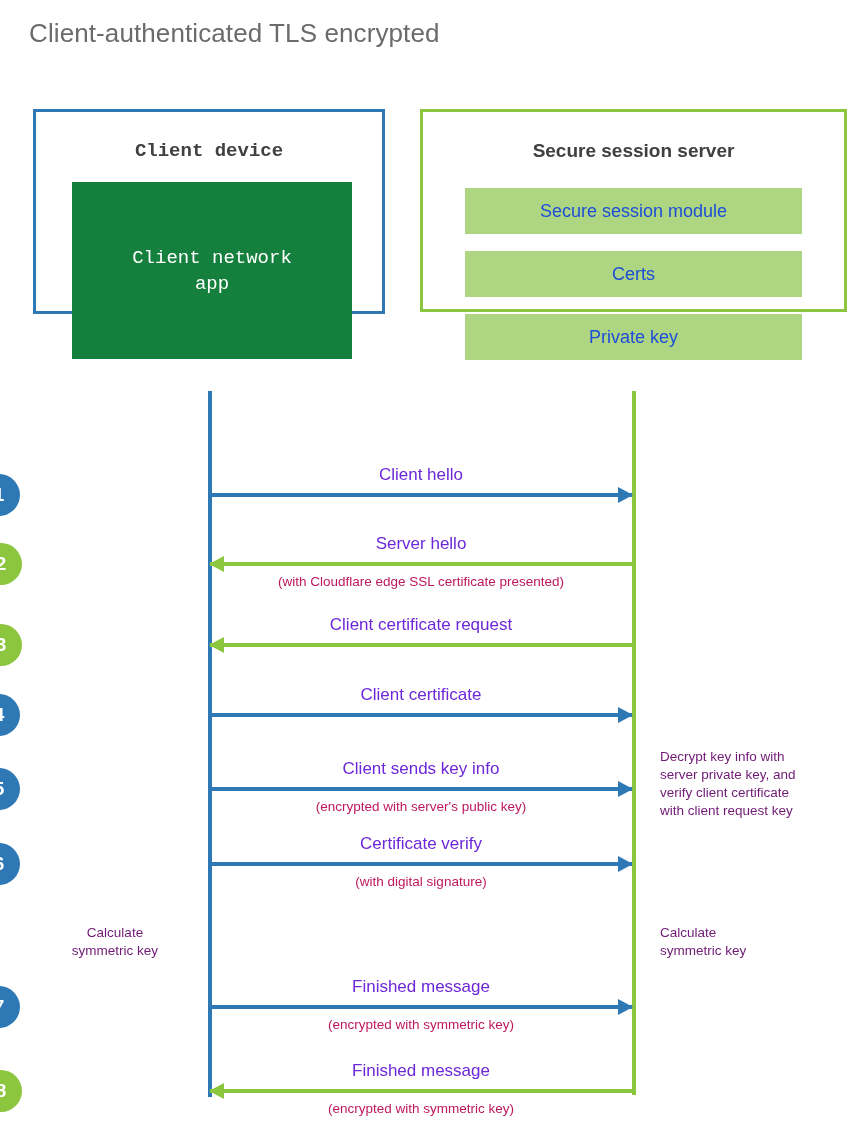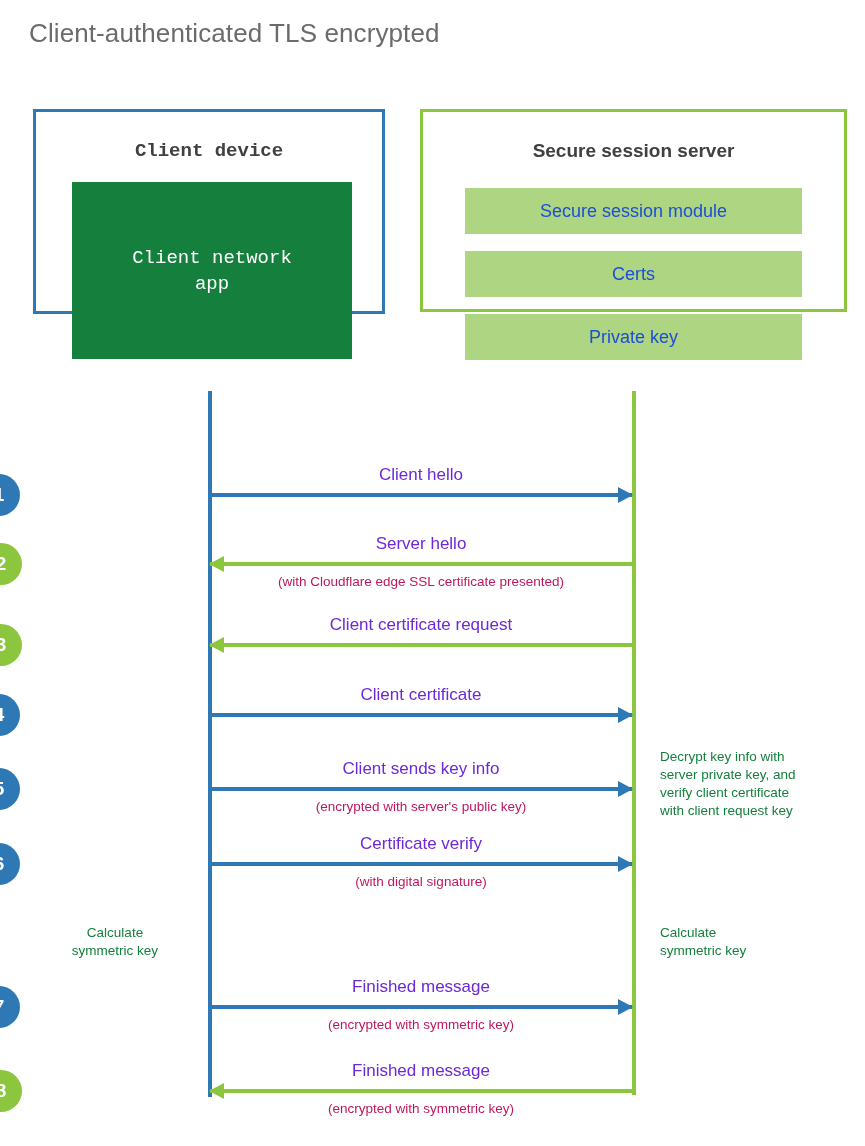--- a/index.html
+++ b/index.html
@@ -170,21 +170,21 @@
     top: -19px;
   }
   .step-badge.client-side { left: -22px; background: #2e79b5; }
   .step-badge.server-side { right: -22px; background: #8cc63f; }
 
   
   .side-note {
     position: absolute;
     font-size: 13.5px;
     line-height: 18px;
-    color: #15803d;
+    color: #701a75;
   }
   #note-decrypt { left: 660px; top: 748px; width: 190px; text-align: left; }
   #note-calc-client { left: 40px; top: 924px; width: 150px; text-align: center; }
   #note-calc-server { left: 660px; top: 924px; width: 170px; text-align: left; }
   .side-note span { display: block; }
 </style>
 </head>
 <body>
 
 <div id="title">Client-authenticated TLS encrypted</div>

